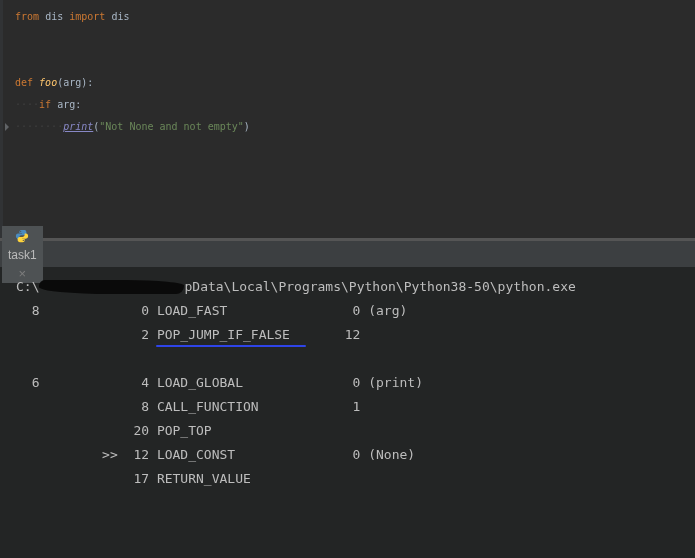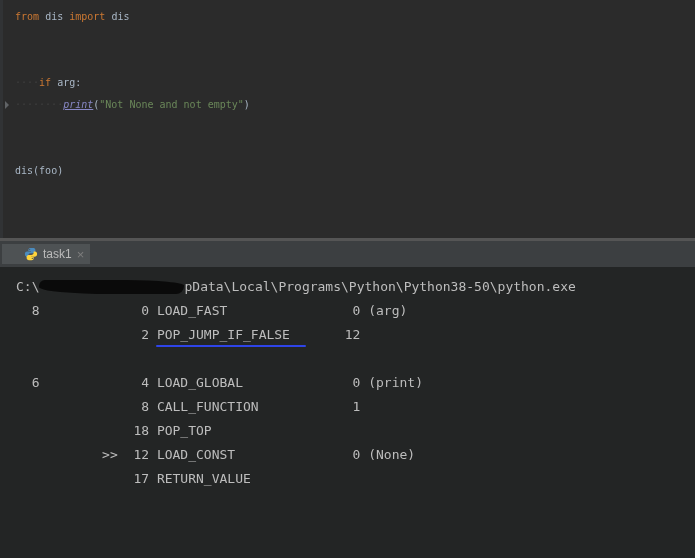--- a/index.html
+++ b/index.html
@@ -52,24 +52,25 @@
       height: 26px;
       display: flex;
       align-items: center;
       padding-left: 2px;
     }
     .tab {
       display: flex;
       align-items: center;
       background: #4e5254;
       color: #bbbbbb;
-      padding: 3px 6px 3px 22px;
+      padding: 3px 6px 3px 6px;
       font-size: 12px;
       font-family: -apple-system, 'Segoe UI', sans-serif;
       gap: 5px;
+      flex-direction: column;
     }
     .tab-close {
       color: #7d7d7d;
       font-size: 13px;
       line-height: 1;
     }
     .py-icon {
       width: 14px; height: 14px;
       display: inline-block;
     }
@@ -97,25 +98,25 @@
       border-radius: 1px;
     }
   </style>
 </head>
 <body>
 
 <div class="editor-pane">
   <div class="code-line"><span class="kw-orange">from</span> <span class="ident">dis</span> <span class="kw-orange">import</span> <span class="ident">dis</span></div>
   <div class="code-line">&nbsp;</div>
   <div class="code-line">&nbsp;</div>
+  <div class="code-line"><span class="kw-orange">def</span> <span class="fn-yellow">foo</span><span class="ident">(</span><span class="ident">arg</span><span class="ident">):</span></div>
   <div class="code-line"><span class="indent-guide">····</span><span class="kw-orange">if</span> <span class="ident">arg</span><span class="ident">:</span></div>
   <div class="code-line"><span class="gutter-icon"></span><span class="indent-guide">········</span><span class="built-in">print</span><span class="ident">(</span><span class="str-green">"Not None and not empty"</span><span class="ident">)</span></div>
   <div class="code-line">&nbsp;</div>
   <div class="code-line">&nbsp;</div>
-  <div class="code-line"><span class="ident">dis</span><span class="ident">(</span><span class="ident">foo</span><span class="ident">)</span></div>
 </div>
 
 <div class="divider"></div>
 
 <div class="console-pane">
   <div class="tab-bar">
     <div class="tab">
       <span class="py-icon">
         <svg viewBox="0 0 16 16" width="14" height="14">
           <path fill="#4b8bbe" d="M7.5 1C5 1 5 3 5 3v1.5h3V5H3.5S1 5 1 8s2.5 3 2.5 3H5V9.5S5 7 7.5 7h3S13 7 13 4.5v-1S13 1 10.5 1h-3zm-1 1.2a.7.7 0 110 1.4.7.7 0 010-1.4z"></path>
@@ -128,18 +129,18 @@
   </div>
 
   <div class="console-output">
     <div class="out-line"><span>C:\</span><span class="redacted"></span><span>pData\Local\Programs\Python\Python38-50\python.exe</span></div>
     <div id="dis-rows">
         <div class="out-line">  8             0 LOAD_FAST                0 (arg)</div>
         <div class="out-line">                2 POP_JUMP_IF_FALSE       12<div class="underline-blue" style="left: 140px; top: 22px; width: 150px;"></div></div>
         <div class="out-line">&nbsp;</div>
         <div class="out-line">  6             4 LOAD_GLOBAL              0 (print)</div>
         <div class="out-line">                8 CALL_FUNCTION            1</div>
-        <div class="out-line">               18 POP_TOP                 </div>
+        <div class="out-line">               20 POP_TOP                 </div>
         <div class="out-line">           &gt;&gt;  12 LOAD_CONST               0 (None)</div>
         <div class="out-line">               17 RETURN_VALUE            </div>
       </div>
   </div>
 </div>
 
 </body></html>

